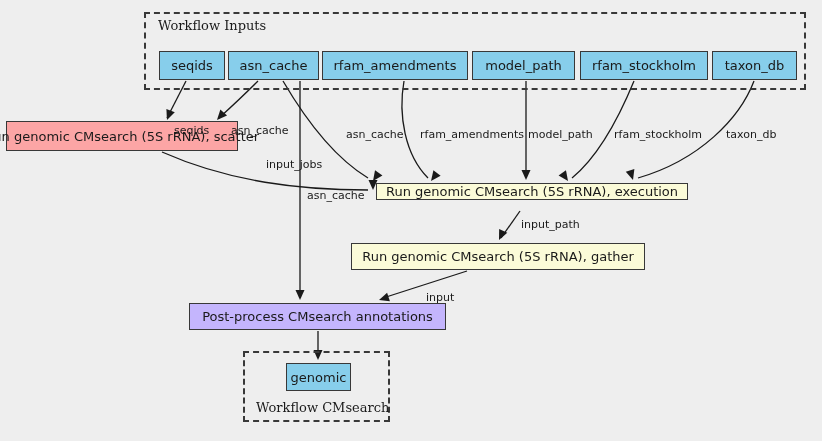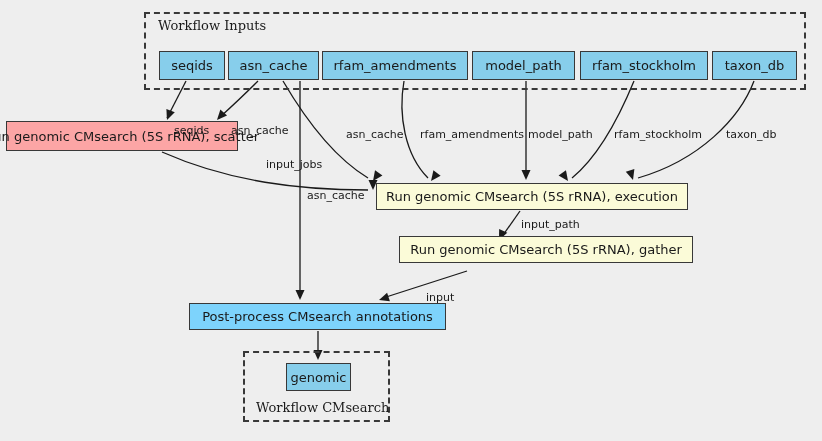--- a/index.html
+++ b/index.html
@@ -116,27 +116,27 @@
       </div>
       <div class="node io" style="left: 580px; top: 51px; width: 128px; height: 29px; background: rgb(135, 206, 235); border-color: rgb(56, 56, 56);">
         <span>rfam_stockholm</span>
       </div>
       <div class="node io" style="left: 712px; top: 51px; width: 85px; height: 29px; background: rgb(135, 206, 235); border-color: rgb(56, 56, 56);">
         <span>taxon_db</span>
       </div>
       <div class="node step" style="left: 6px; top: 121px; width: 232px; height: 30px; background: #fca5a5; border-color: rgb(56, 56, 56);">
         <span>Run genomic CMsearch (5S rRNA), scatter</span>
       </div>
-      <div class="node step" style="left: 376px; top: 183px; width: 312px; height: 27px; background: rgb(251, 251, 216); border-color: rgb(56, 56, 56);">
+      <div class="node step" style="left: 376px; top: 183px; width: 312px; height: 17px; background: rgb(251, 251, 216); border-color: rgb(56, 56, 56);">
         <span>Run genomic CMsearch (5S rRNA), execution</span>
       </div>
-      <div class="node step" style="left: 351px; top: 236px; width: 294px; height: 27px; background: rgb(251, 251, 216); border-color: rgb(56, 56, 56); margin-left: 48px;">
+      <div class="node step" style="left: 351px; top: 243px; width: 294px; height: 27px; background: rgb(251, 251, 216); border-color: rgb(56, 56, 56);">
         <span>Run genomic CMsearch (5S rRNA), gather</span>
       </div>
-      <div class="node step" style="left: 189px; top: 303px; width: 257px; height: 27px; background: #7dd3fc; border-color: rgb(56, 56, 56); align-items: center;">
+      <div class="node step" style="left: 189px; top: 303px; width: 257px; height: 27px; background: #c4b5fd; border-color: rgb(56, 56, 56); align-items: center;">
         <span>Post-process CMsearch annotations</span>
       </div>
       <div class="node io" style="left: 286px; top: 363px; width: 65px; height: 28px; background: rgb(135, 206, 235); border-color: rgb(56, 56, 56);">
         <span>genomic</span>
       </div>
     </div>
   <div id="labels-layer">
       <div class="edge-label" style="left: 174px; top: 124px;">seqids</div>
       <div class="edge-label" style="left: 231px; top: 124px;">asn_cache</div>
       <div class="edge-label" style="left: 346px; top: 128px;">asn_cache</div>

